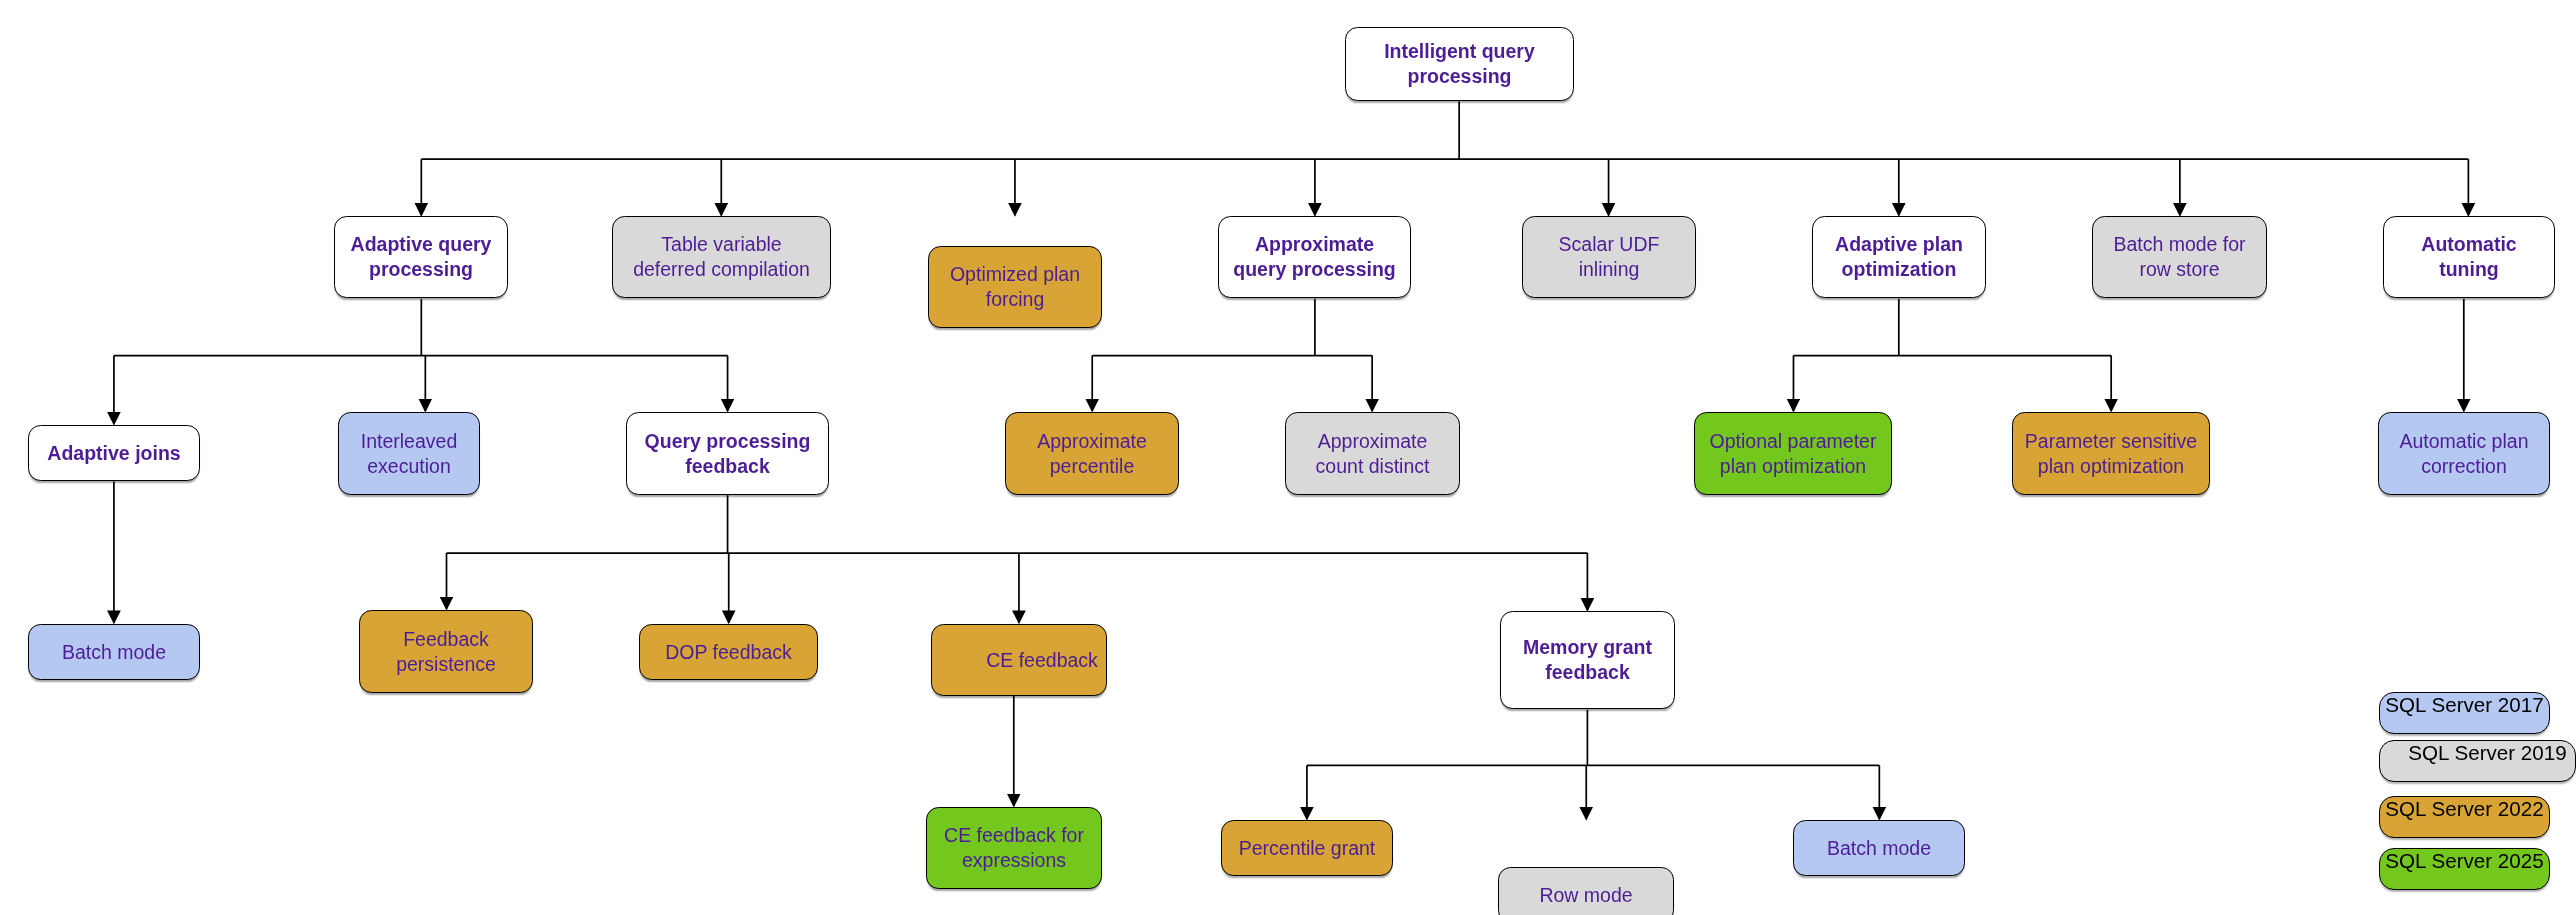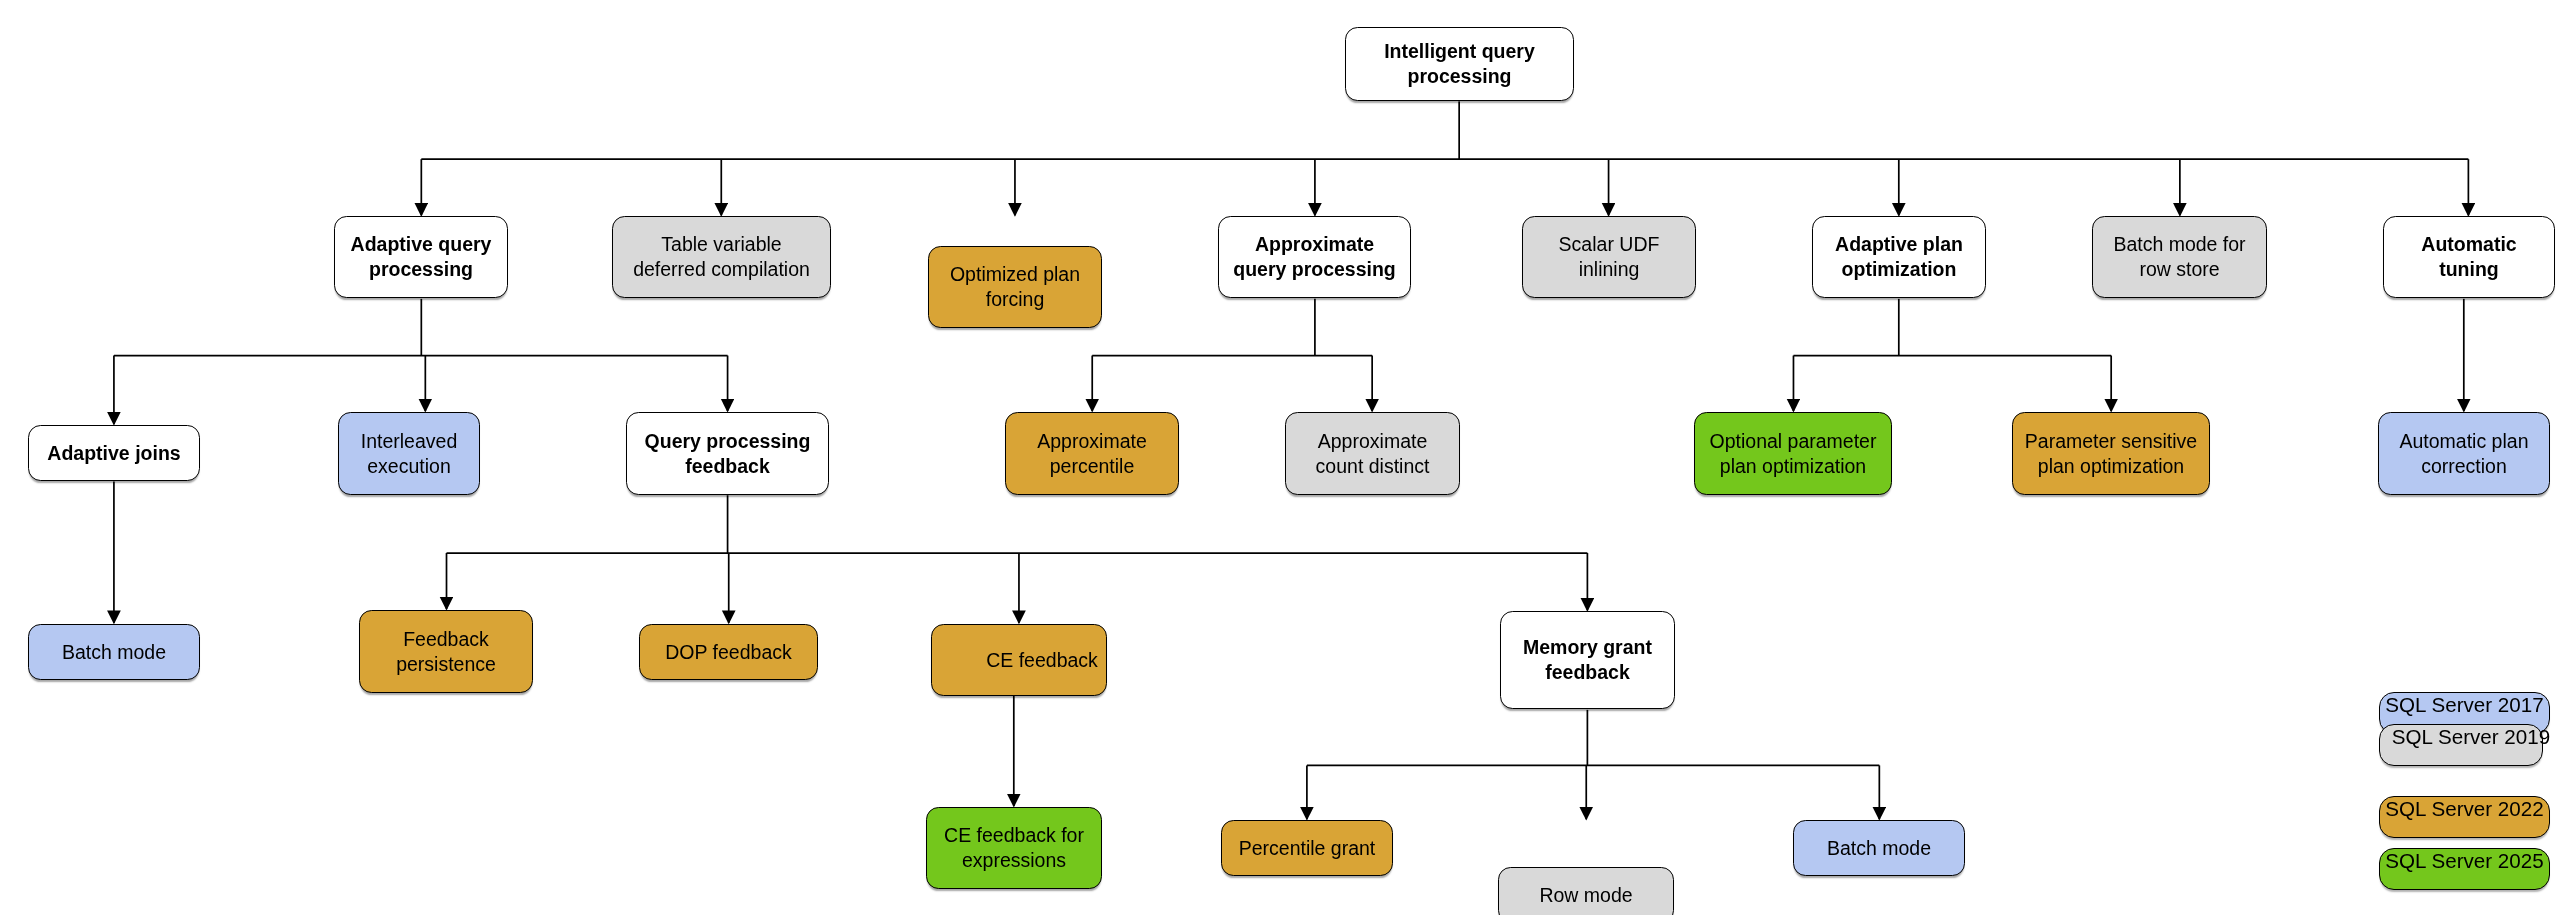--- a/index.html
+++ b/index.html
@@ -22,21 +22,21 @@
     box-sizing: border-box;
     border: 1.7px solid var(--border, #000);
     border-radius: 12.6px;
     display: flex;
     flex-direction: column;
     align-items: center;
     justify-content: center;
     text-align: center;
     font-size: 19.5px;
     line-height: 1.26;
-    color: #000000;
+    color: #4c1d95;
     box-shadow: 0 2.3px 1.7px -1.1px rgba(0,0,0,0.35);
   }
   .node .nline { display: block; white-space: nowrap; }
   .category { background: var(--category, #fff); font-weight: bold; }
   .sql2017  { background: var(--sql2017, #B5C8F2); }
   .sql2019  { background: var(--sql2019, #D9D9D9); }
   .sql2022  { background: var(--sql2022, #D9A436); }
   .sql2025  { background: var(--sql2025, #74C71C); }
   .legend-item {
     position: absolute;
@@ -97,21 +97,21 @@
       <line x1="2773" y1="1240" x2="2773" y2="1337" stroke="#000000" stroke-width="3"></line>
       <line x1="2283" y1="1337" x2="3283" y2="1337" stroke="#000000" stroke-width="3"></line>
       <line x1="2283" y1="1337" x2="2283" y2="1431" stroke="#000000" stroke-width="3" marker-end="url(#arrow)"></line>
       <line x1="2771" y1="1337" x2="2771" y2="1431" stroke="#000000" stroke-width="3" marker-end="url(#arrow)"></line>
       <line x1="3283" y1="1337" x2="3283" y2="1431" stroke="#000000" stroke-width="3" marker-end="url(#arrow)"></line>
     </svg>
   <div id="legend">
       <div class="legend-item sql2017" style="left: 2379px; top: 692px; width: 171px; height: 42px;">
         <span>SQL Server 2017</span>
       </div>
-      <div class="legend-item sql2019" style="left: 2379px; top: 724px; width: 164px; height: 42px; padding-left: 20px;">
+      <div class="legend-item sql2019" style="left: 2379px; top: 740px; width: 197px; height: 42px; padding-left: 20px;">
         <span>SQL Server 2019</span>
       </div>
       <div class="legend-item sql2022" style="left: 2379px; top: 796px; width: 171px; height: 42px;">
         <span>SQL Server 2022</span>
       </div>
       <div class="legend-item sql2025" style="left: 2379px; top: 848px; width: 171px; height: 42px;">
         <span>SQL Server 2025</span>
       </div>
     </div>
 <div class="node category" style="left: 1345px; top: 27px; width: 229px; height: 74px;">

